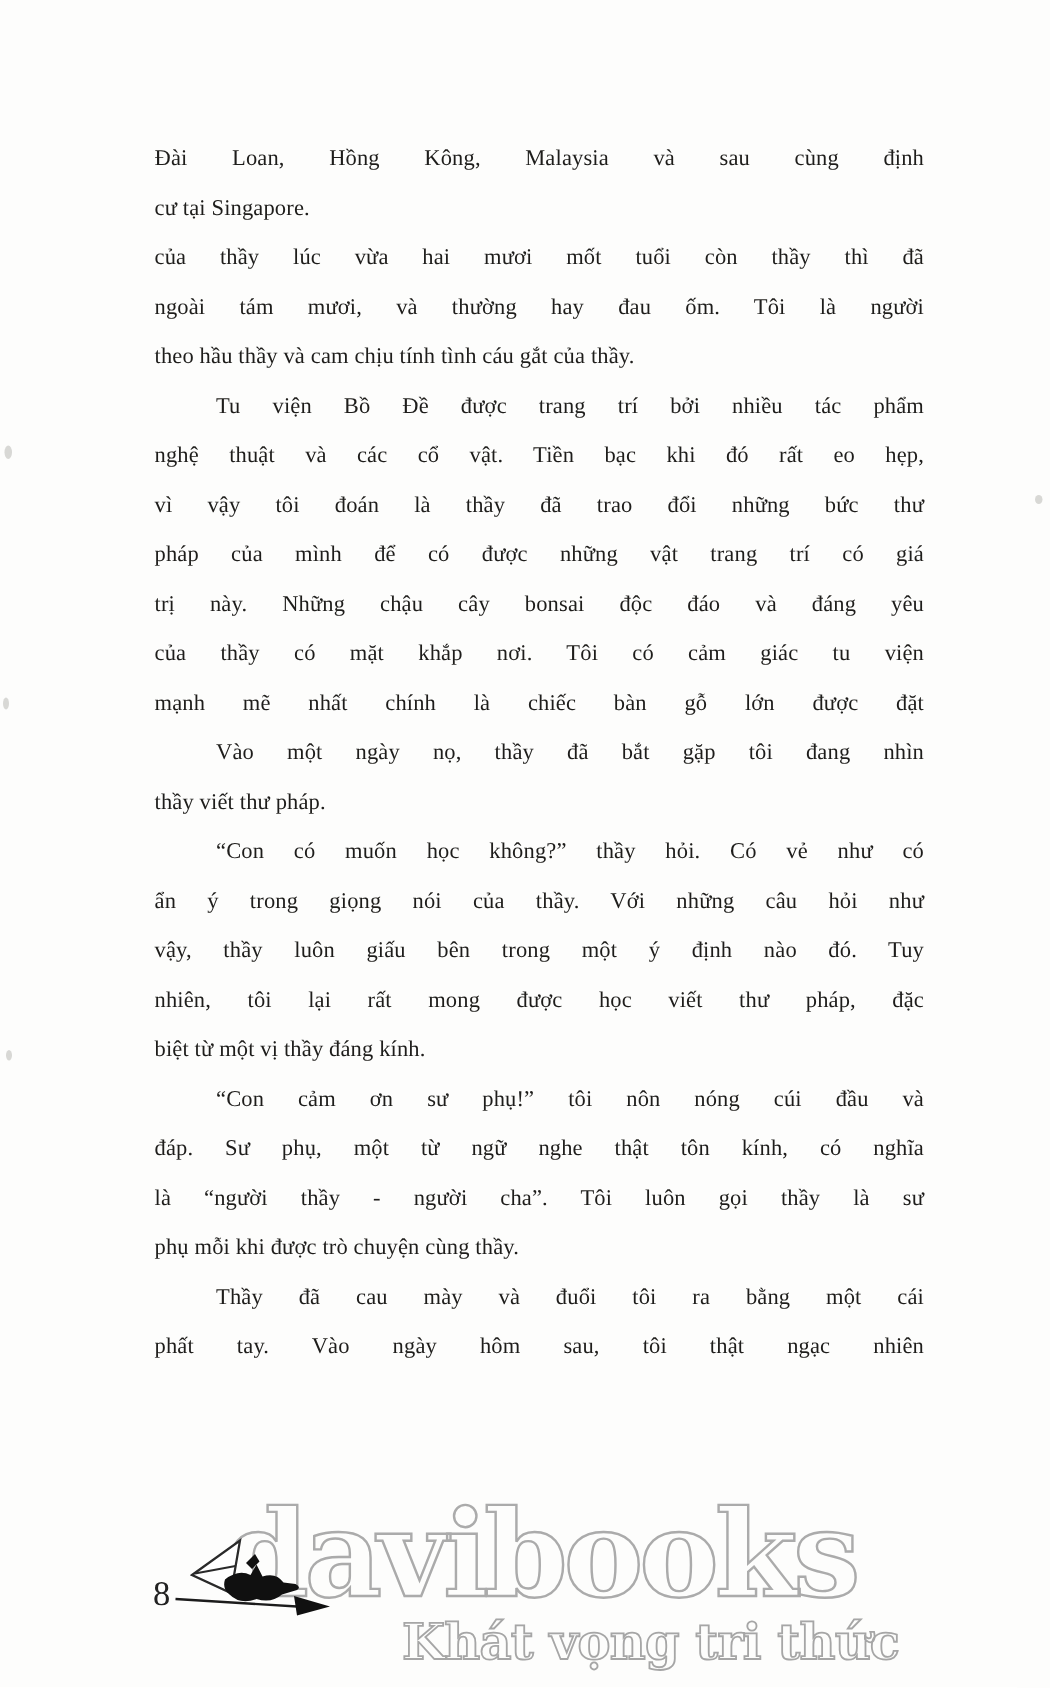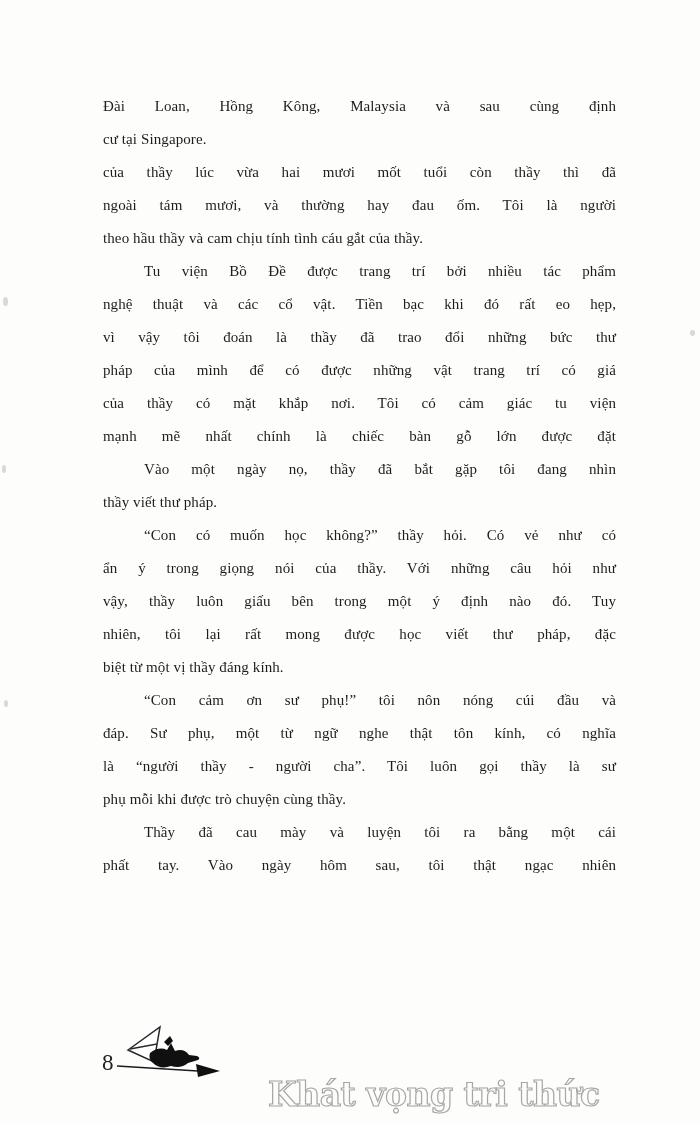--- a/index.html
+++ b/index.html
@@ -106,46 +106,48 @@
 </head>
 <body>
 
 <div class="page">
 
   <div class="speck s1"></div>
   <div class="speck s2"></div>
   <div class="speck s3"></div>
   <div class="speck s4"></div>
 
+  <div class="wm-brand">davibooks</div>
   <div class="wm-slogan">Khát vọng tri thức</div>
 
   <div class="text-block" id="text-block">
       <div class="line">Đài Loan, Hồng Kông, Malaysia và sau cùng định</div>
       <div class="line end">cư tại Singapore.</div>
       <div class="line">của thầy lúc vừa hai mươi mốt tuổi còn thầy thì đã</div>
       <div class="line">ngoài tám mươi, và thường hay đau ốm. Tôi là người</div>
       <div class="line end">theo hầu thầy và cam chịu tính tình cáu gắt của thầy.</div>
       <div class="line indent">Tu viện Bồ Đề được trang trí bởi nhiều tác phẩm</div>
       <div class="line">nghệ thuật và các cổ vật. Tiền bạc khi đó rất eo hẹp,</div>
       <div class="line">vì vậy tôi đoán là thầy đã trao đổi những bức thư</div>
       <div class="line">pháp của mình để có được những vật trang trí có giá</div>
+      <div class="line">trị này. Những chậu cây bonsai độc đáo và đáng yêu</div>
       <div class="line">của thầy có mặt khắp nơi. Tôi có cảm giác tu viện</div>
       <div class="line">mạnh mẽ nhất chính là chiếc bàn gỗ lớn được đặt</div>
       <div class="line indent">Vào một ngày nọ, thầy đã bắt gặp tôi đang nhìn</div>
       <div class="line end">thầy viết thư pháp.</div>
       <div class="line indent">“Con có muốn học không?” thầy hỏi. Có vẻ như có</div>
       <div class="line">ẩn ý trong giọng nói của thầy. Với những câu hỏi như</div>
       <div class="line">vậy, thầy luôn giấu bên trong một ý định nào đó. Tuy</div>
       <div class="line">nhiên, tôi lại rất mong được học viết thư pháp, đặc</div>
       <div class="line end">biệt từ một vị thầy đáng kính.</div>
       <div class="line indent">“Con cảm ơn sư phụ!” tôi nôn nóng cúi đầu và</div>
       <div class="line">đáp. Sư phụ, một từ ngữ nghe thật tôn kính, có nghĩa</div>
       <div class="line">là “người thầy - người cha”. Tôi luôn gọi thầy là sư</div>
       <div class="line end">phụ mỗi khi được trò chuyện cùng thầy.</div>
-      <div class="line indent">Thầy đã cau mày và luyện tôi ra bằng một cái</div>
+      <div class="line indent">Thầy đã cau mày và đuổi tôi ra bằng một cái</div>
       <div class="line">phất tay. Vào ngày hôm sau, tôi thật ngạc nhiên</div>
     </div>
 
   <div class="footer">
     <span class="page-number">8</span>
     <svg class="logo-svg" width="110" height="62" viewBox="0 0 110 62">
 
       <line x1="1" y1="46" x2="82" y2="51" stroke="#1c1c1c" stroke-width="1.6"></line>
 
       <polygon points="12,30 44,7 38,42" fill="#ffffff" stroke="#2a2a2a" stroke-width="1.5"></polygon>

